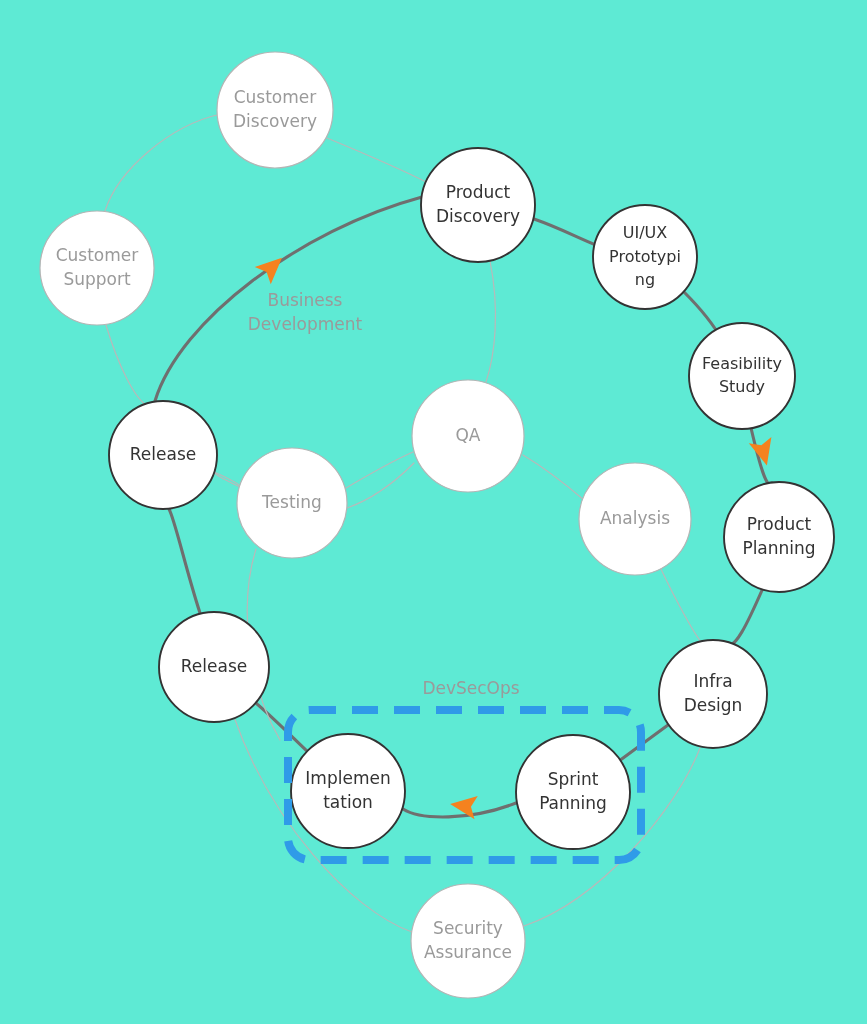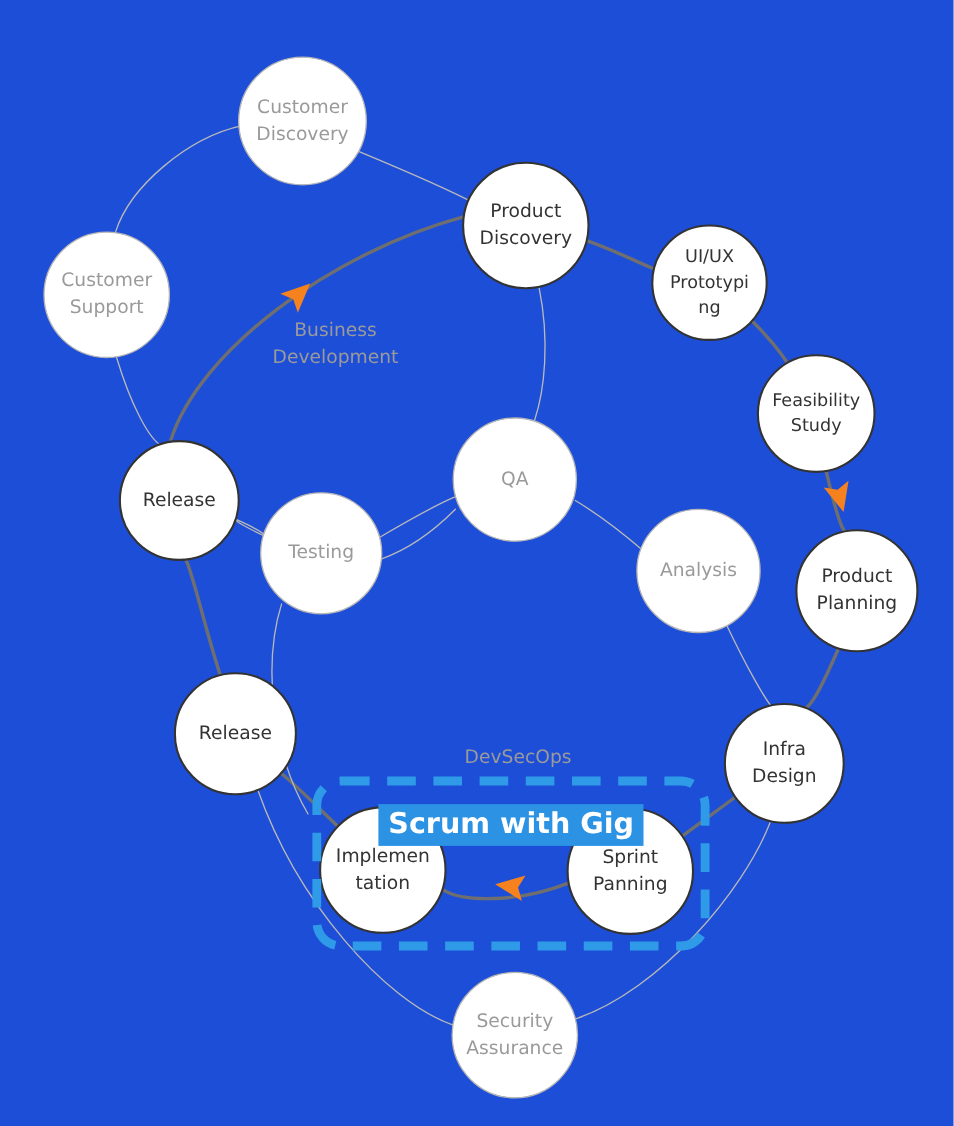--- a/index.html
+++ b/index.html
@@ -7,21 +7,21 @@
     padding: 0;
     background: #ffffff;
   }
   body {
     font-family: "DejaVu Sans", sans-serif;
   }
   #canvas-wrap {
     position: relative;
     width: 867px;
     height: 1024px;
-    background: #1d4ed8;
+    background: #5eead4;
     overflow: hidden;
   }
   svg#diagram {
     position: absolute;
     left: 0;
     top: 0;
     width: 867px;
     height: 1024px;
   }
   .node-label {
@@ -164,15 +164,14 @@
     <g id="arrows-layer">
         <polygon points="15,0 -11.25,-11.700000000000001 -6,0 -11.25,11.700000000000001" fill="#f5821f" transform="translate(271,268) rotate(-43)"></polygon>
         <polygon points="15,0 -11.25,-11.700000000000001 -6,0 -11.25,11.700000000000001" fill="#f5821f" transform="translate(763,451) rotate(75)"></polygon>
         <polygon points="15,0 -11.25,-11.700000000000001 -6,0 -11.25,11.700000000000001" fill="#f5821f" transform="translate(465,806) rotate(188)"></polygon>
       </g>
     <g id="dashed-layer">
         <rect x="288" y="710" width="353" height="150" rx="22" ry="22" fill="none" stroke="#2f9be8" stroke-width="8" stroke-dasharray="26 16" stroke-linecap="butt"></rect>
       </g>
   </svg>
 
-  <div id="scrum-highlight" style="background: rgb(43, 146, 228); color: rgb(255, 255, 255); left: 344px; top: 731px;">Scrum with Gig</div>
 
 </div>
 
 </body></html>

